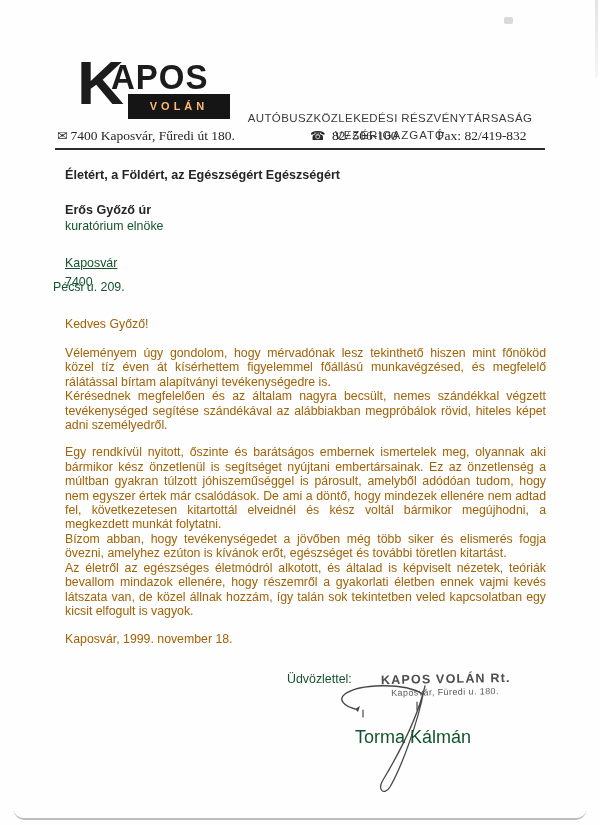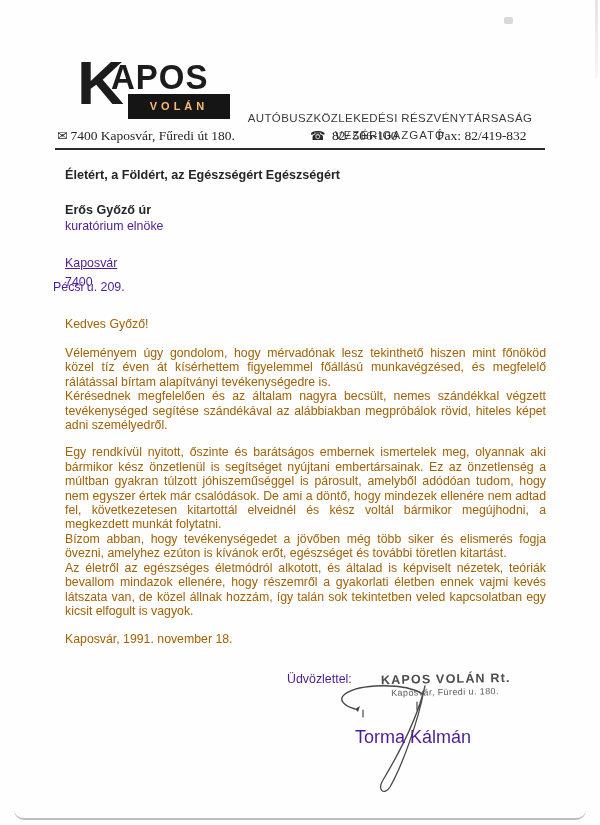--- a/index.html
+++ b/index.html
@@ -42,21 +42,21 @@
     position:absolute;left:57px;top:128px;width:488px;height:18px;
     font-family:"Liberation Serif",serif;font-size:13.5px;color:#262626;
   }
   .addr-row .a1{position:absolute;left:0;top:0;}
   .addr-row .a2{position:absolute;left:253px;top:0;}
   .addr-row .a3{position:absolute;left:380px;top:0;}
   .glyph-icon{font-family:"DejaVu Sans",sans-serif;font-size:12.5px;margin-right:3px;color:#262626;}
   .rule{position:absolute;left:55px;top:148px;width:490px;height:2px;background:#2b2b2b;}
 
   
-  .abs{position:absolute;color:#4c1d95;font-size:12.4px;line-height:14px;}
+  .abs{position:absolute;color:#14532d;font-size:12.4px;line-height:14px;}
   .bold{font-weight:bold;color:#252525;}
   .underline{text-decoration:underline;}
 
   
   .body-text{
     position:absolute;left:65px;width:481px;color:#a16207;
     font-size:12.3px;line-height:14.4px;
   }
   .para{text-align:justify;margin:0;}
   .para-gap{margin-bottom:13px;}
@@ -113,21 +113,21 @@
   <div class="body-text" style="top:317px;">Kedves Győző!</div>
 
   <div class="body-text" style="top:346px;">
     <p class="para">Véleményem úgy gondolom, hogy mérvadónak lesz tekinthető hiszen mint főnököd közel tíz éven át kísérhettem figyelemmel főállású munkavégzésed, és megfelelő rálátással bírtam alapítványi tevékenységedre is.</p>
     <p class="para para-gap">Kérésednek megfelelően és az általam nagyra becsült, nemes szándékkal végzett tevékenységed segítése szándékával az alábbiakban megpróbálok rövid, hiteles képet adni személyedről.</p>
     <p class="para">Egy rendkívül nyitott, őszinte és barátságos embernek ismertelek meg, olyannak aki bármikor kész önzetlenül is segítséget nyújtani embertársainak. Ez az önzetlenség a múltban gyakran túlzott jóhiszeműséggel is párosult, amelyből adódóan tudom, hogy nem egyszer értek már csalódások. De ami a döntő, hogy mindezek ellenére nem adtad fel, következetesen kitartottál elveidnél és kész voltál bármikor megújhodni, a megkezdett munkát folytatni.</p>
     <p class="para">Bízom abban, hogy tevékenységedet a jövőben még több siker és elismerés fogja övezni, amelyhez ezúton is kívánok erőt, egészséget és további töretlen kitartást.</p>
     <p class="para">Az életről az egészséges életmódról alkotott, és általad is képviselt nézetek, teóriák bevallom mindazok ellenére, hogy részemről a gyakorlati életben ennek vajmi kevés látszata van, de közel állnak hozzám, így talán sok tekintetben veled kapcsolatban egy kicsit elfogult is vagyok.</p>
   </div>
 
-  <div class="body-text" style="top:632px;">Kaposvár, 1991. november 18.</div>
+  <div class="body-text" style="top:632px;">Kaposvár, 1999. november 18.</div>
 
   <div class="abs" style="left:287px;top:672px;">Üdvözlettel:</div>
 
   <div class="stamp">
     <div class="s1">KAPOS VOLÁN Rt.</div>
     <div class="s2">Kaposvár, Füredi u. 180.</div>
   </div>
 
   <svg class="sig-svg" width="140" height="125" viewBox="0 0 140 125">
 

